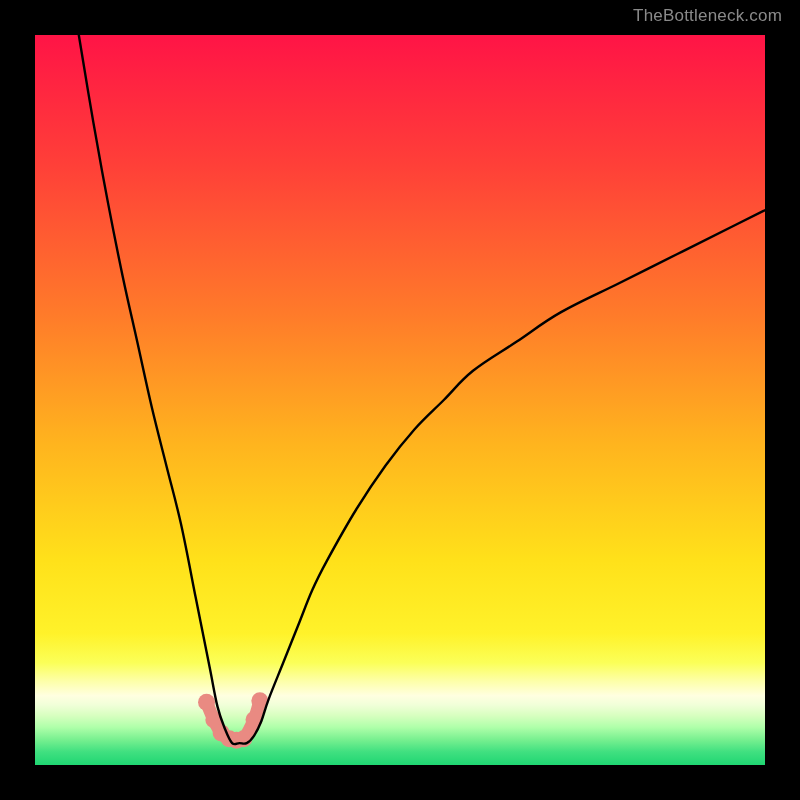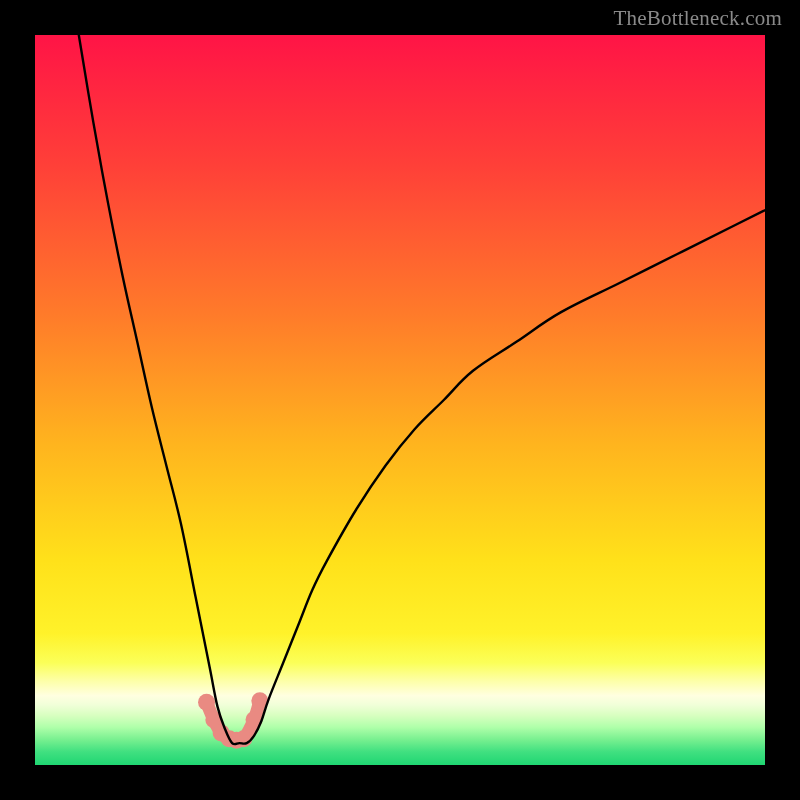--- a/index.html
+++ b/index.html
@@ -22,22 +22,22 @@
   }
   .curve-layer {
     position: absolute;
     left: 0; top: 0;
     width: 730px; height: 730px;
   }
   .watermark {
     position: absolute;
     top: 6px;
     right: 18px;
-    font-family: Liberation Serif, serif;
-    font-size: 21px;
+    font-family: Liberation Sans, sans-serif;
+    font-size: 17px;
     color: #8a8a8a;
     letter-spacing: 0.2px;
   }
 </style>
 </head>
 <body>
 
 <div class="frame">
 
   <div class="plot">

